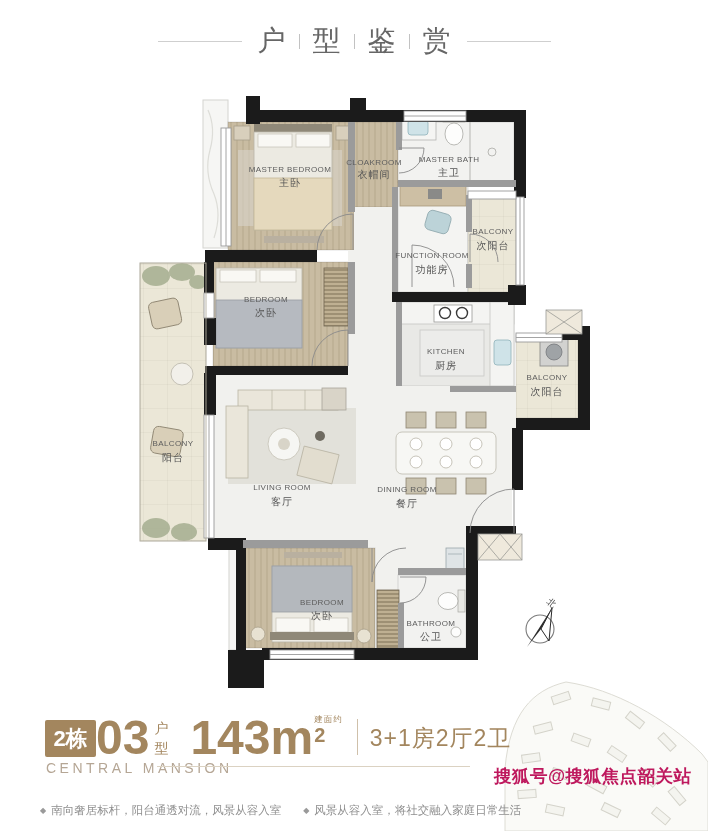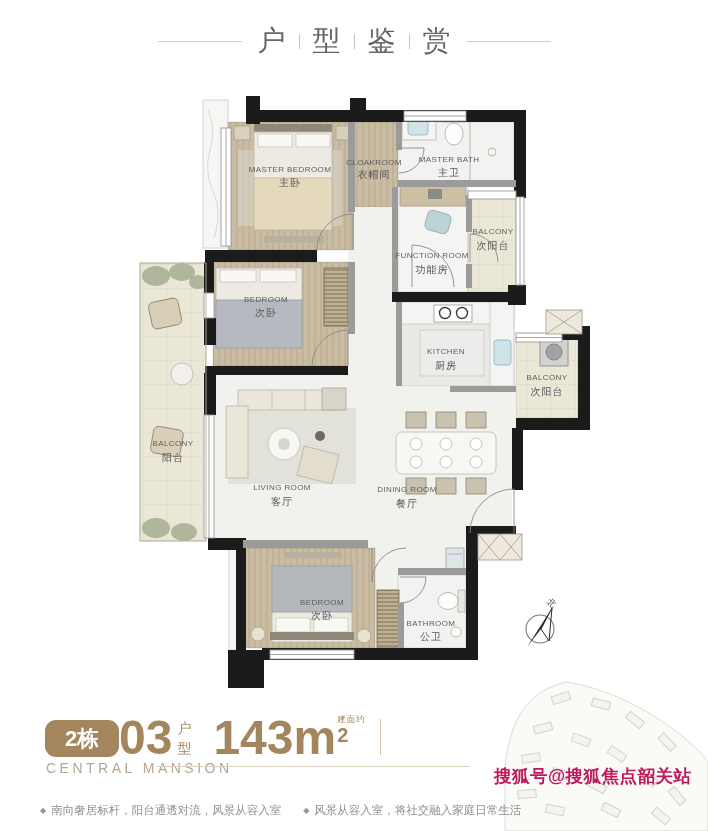--- a/index.html
+++ b/index.html
@@ -11,21 +11,21 @@
   .title-line{width:84px;height:1px;background:#cfcfcf;}
   .title-chars{display:flex;align-items:center;margin:0 16px;}
   .title-char{font-size:28px;color:#666;letter-spacing:0;line-height:1;}
   .title-sep{width:1px;height:15px;background:#c2c2c2;margin:0 13px;}
   
   svg.plan{position:absolute;left:0;top:0;}
   text.lbl-en{font-size:8px;fill:#5d5d5d;letter-spacing:.4px;text-anchor:middle;}
   text.lbl-cn{font-size:10px;fill:#555;letter-spacing:1px;text-anchor:middle;}
   
   .info{position:absolute;left:45px;top:714px;display:flex;align-items:flex-end;}
-  .badge{background:#a3865e;color:#fff;border-radius:11px;width:74px;height:37px;
+  .badge{background:#a3865e;color:#fff;border-radius:2px;width:51px;height:37px;
     display:flex;align-items:center;justify-content:center;font-size:22px;font-weight:bold;}
   .big-num{color:#a3865e;font-size:48px;font-weight:bold;line-height:.82;}
   .stack{display:flex;flex-direction:column;justify-content:space-between;height:34px;
     margin-left:5px;margin-bottom:2px;}
   .stack span{font-size:14px;color:#a3865e;line-height:1;}
   .area-wrap{display:flex;align-items:flex-end;margin-left:12px;}
   .sup-col{display:flex;flex-direction:column;align-items:flex-start;margin-bottom:13px;margin-left:1px;}
   .area-note{font-size:8.5px;color:#a3865e;letter-spacing:1px;}
   .area-sup{font-size:20px;font-weight:bold;color:#a3865e;line-height:.9;}
   .divider{width:1px;height:36px;background:#cfc0aa;margin:0 12px 2px 14px;}
@@ -345,20 +345,21 @@
     <span>型</span>
   </div>
   <div class="area-wrap">
     <div class="big-num" style="margin-left:10px">143m</div>
     <div class="sup-col">
       <span class="area-note">建面约</span>
       <span class="area-sup">2</span>
     </div>
   </div>
   <div class="divider"></div>
+  <div class="spec">3+1房2厅2卫</div>
 </div>
 <div class="brand">CENTRAL MANSION</div>
 <div class="brand-line"></div>
 
 <div class="features">
   <div class="feature">
     <span class="dia">◆</span>
     <span>南向奢居标杆，阳台通透对流，风景从容入室</span>
   </div>
   <div class="feature">

